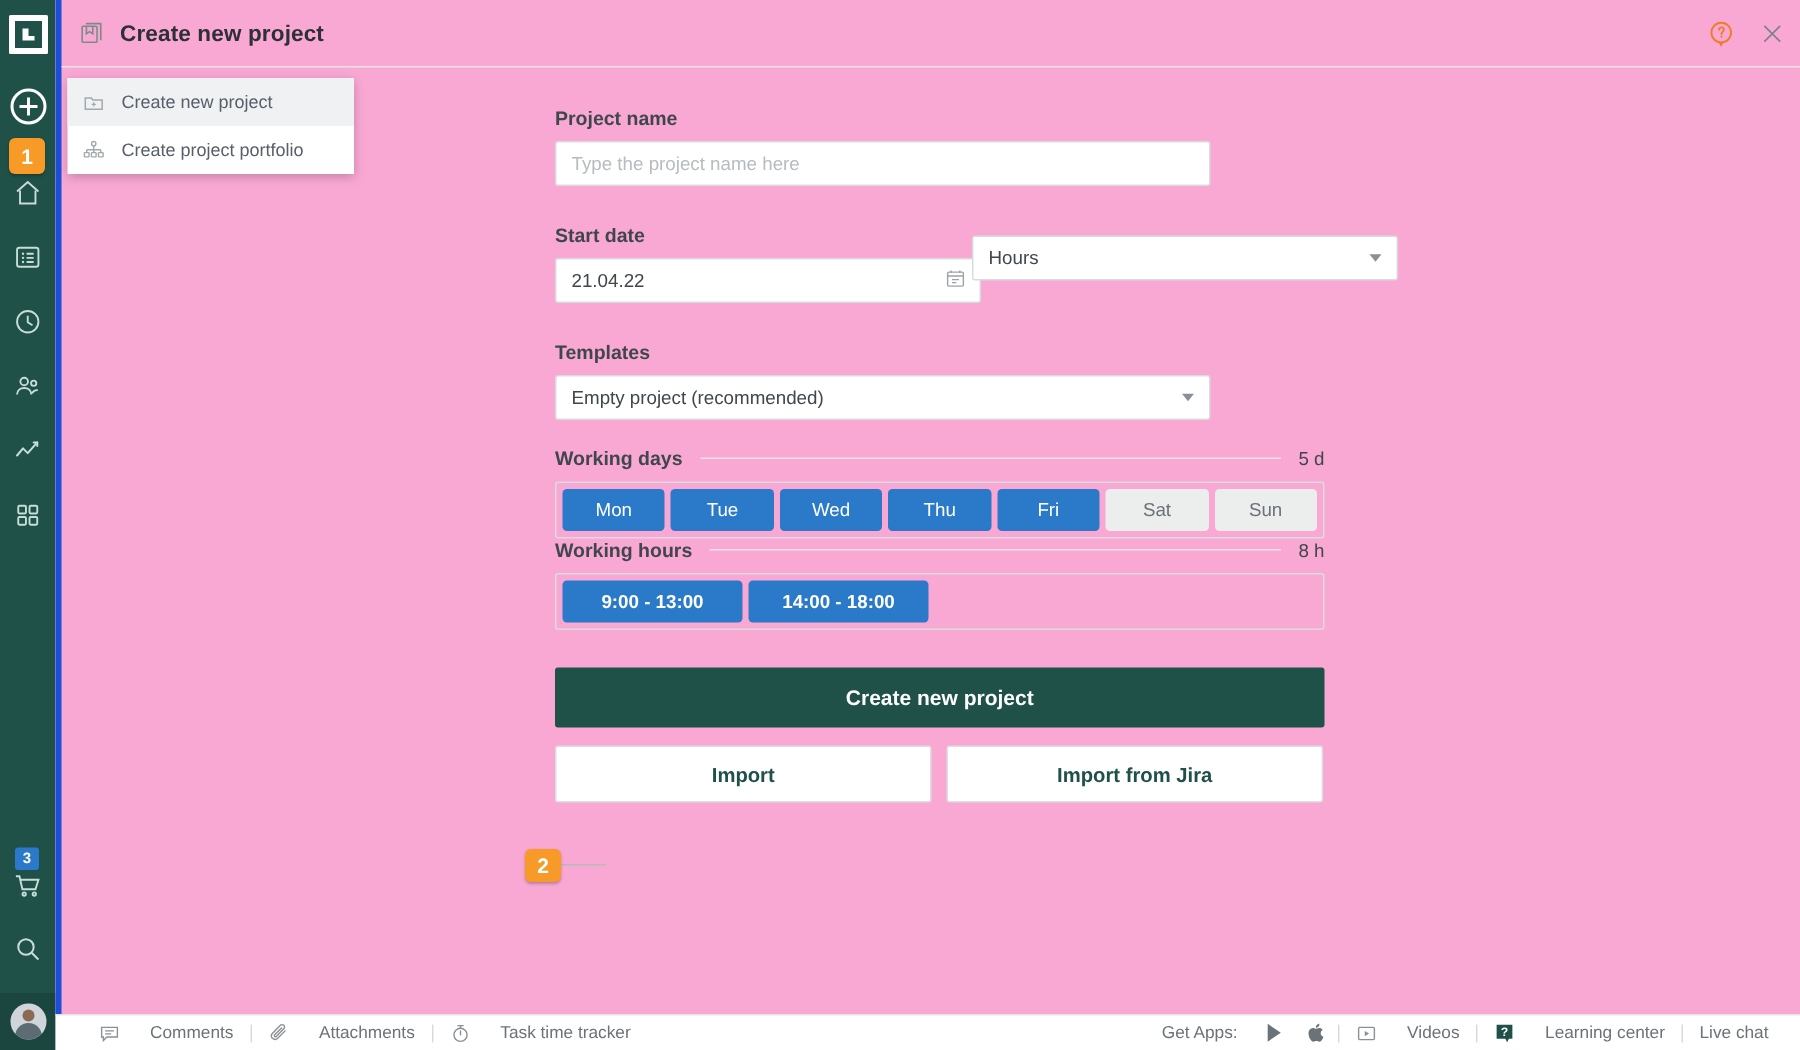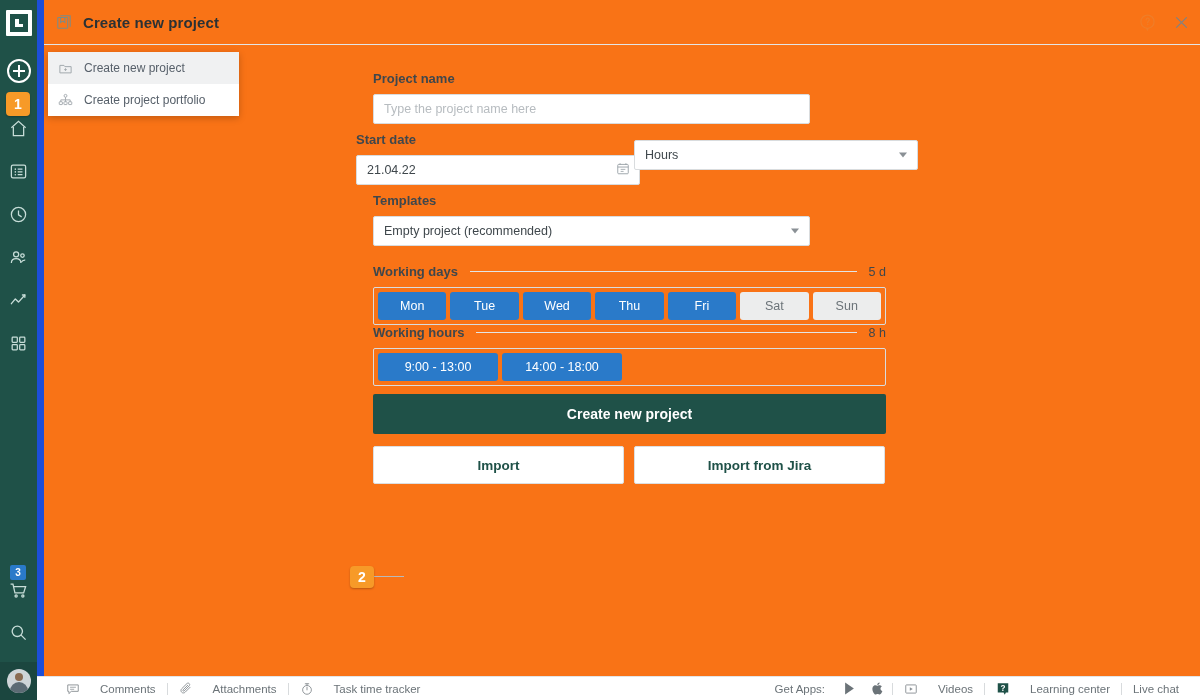--- a/index.html
+++ b/index.html
@@ -101,22 +101,22 @@
   }
   .avatar .body {
     position: absolute; left: 3px; top: 13px;
     width: 18px; height: 14px; border-radius: 9px 9px 0 0; background: #5c6b74;
   }
 
   
   #dialog {
     position: absolute; left: 37px; top: 0;
     width: 1163px; height: 676px;
-    background: #f97316;
-    border-left: 7px solid #1d4ed8;
+    background: #f9a8d4;
+    border-left: 4px solid #1d4ed8;
   }
   #dialog-header {
     position: relative;
     height: 45px;
     border-bottom: 1px solid #e3e5e6;
     display: flex; align-items: center;
   }
   #dialog-title-icon { margin-left: 12px; display: flex; align-items: center; }
   #dialog-title {
     margin-left: 10px;
@@ -207,41 +207,41 @@
   .pill {
     height: 28px;
     border-radius: 3px;
     display: flex; align-items: center; justify-content: center;
     font-size: 12.5px;
     cursor: pointer;
   }
   .day-pill { flex: 1 1 0; }
   .pill.on  { background: #2a7ac9; color: #ffffff; }
   .pill.off { background: #eceded; color: #6b7378; text-align: right; }
-  .hour-pill { width: 120px; background: #2a7ac9; color: #fff; }
+  .hour-pill { width: 120px; background: #2a7ac9; color: #fff; font-weight: bold; }
 
   .btn-primary {
     width: 513px; height: 40px;
     background: #1f5148; color: #ffffff;
     border: none; border-radius: 2px;
     font-size: 14px; font-weight: bold;
     font-family: "Liberation Sans", sans-serif;
     cursor: pointer;
   }
   .btn-row { display: flex; gap: 10px; }
   .btn-secondary {
     width: 251px; height: 38px;
     background: #ffffff; color: #1f5148;
     border: 1px solid #dcdfe1; border-radius: 2px;
     font-size: 13.5px; font-weight: bold;
     font-family: "Liberation Sans", sans-serif;
     cursor: pointer;
   }
   .mt18 { margin-top: 18px; }
-  .mt22 { margin-top: 8px; justify-content: flex-end; }
+  .mt22 { margin-top: 25px; }
   .mt16 { }
   .mt12 { margin-top: 12px; }
 
   
   #statusbar {
     position: absolute; left: 37px; top: 676px;
     width: 1163px; height: 24px;
     background: #ffffff;
     border-top: 1px solid #e3e5e6;
     display: flex; align-items: center;

